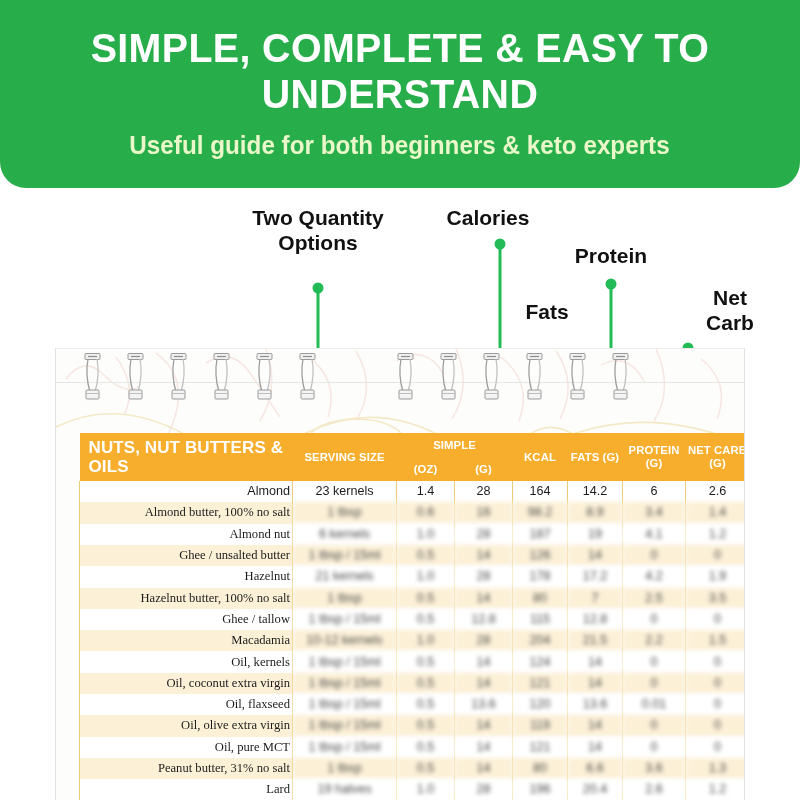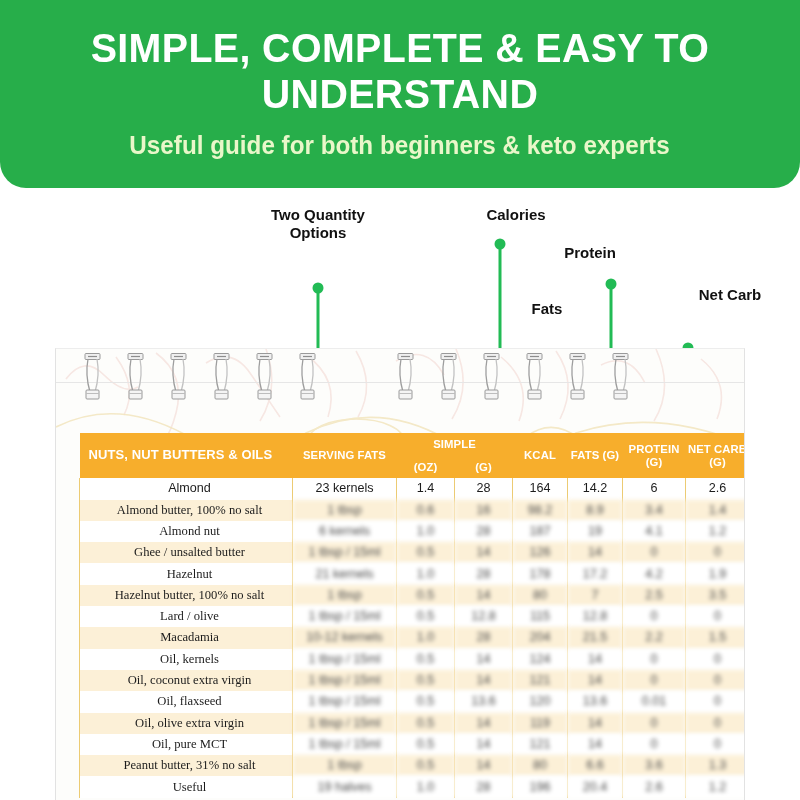--- a/index.html
+++ b/index.html
@@ -42,21 +42,21 @@
   }
 
   
   #annotation-layer {
     position:absolute; left:0; top:188px; width:800px; height:240px;
     pointer-events:none;
   }
   .callout-label {
     position:absolute;
     color:#111111;
-    font-size:15px;
+    font-size:21px;
     font-weight:bold;
     white-space:pre-line;
     text-align:center;
     line-height:1.18;
     transform:translateX(-50%);
   }
   .callout-line {
     position:absolute;
     width:3px;
     background:#22bb55;
@@ -111,34 +111,34 @@
     letter-spacing:0.1px;
     padding:5px 2px;
     line-height:1.12;
     text-align:center;
     vertical-align:middle;
     border:none;
   }
   #nutrition-table th.col-name {
     text-align:left;
     padding-left:9px;
-    font-size:13px;
+    font-size:17px;
   }
   #nutrition-table td {
     font-size:12.6px;
     color:#1c1c1c;
     padding:3.1px 2px;
     text-align:center;
     border-left:1px solid #eccb73;
     border-right:1px solid #eccb73;
     line-height:1.2;
     white-space:nowrap;
   }
   #nutrition-table td.col-name {
-    text-align:center;
+    text-align:right;
     padding-left:9px;
     border-left:1px solid #eccb73;
   }
   #nutrition-table tbody tr:nth-child(even) td { background:#fcf0d7; }
   #nutrition-table tbody tr:nth-child(odd)  td { background:#ffffff; }
   #nutrition-table tbody tr.row-blurred td.blurred {
     filter:blur(2.1px);
     color:#4a4a4a;
   }
   #nutrition-table tbody tr.row-blurred td.col-name { filter:none;font-family:Liberation Serif, serif; }
@@ -161,29 +161,29 @@
 TO UNDERSTAND</div>
   <div id="header-subtitle">Useful guide for both beginners &amp; keto experts</div>
 </div>
 
 <div id="annotation-layer">
     <div class="callout-label" style="left: 318px; top: 18px;">Two Quantity
 Options</div>
     <div class="callout-line" style="left: 318px; top: 100px; height: 128px; background: rgb(34, 187, 85);"></div>
     <div class="callout-dot" style="left: 318px; top: 100px; background: rgb(34, 187, 85);"></div>
     <div class="callout-dot" style="left: 318px; top: 228px; background: rgb(34, 187, 85);"></div>
-    <div class="callout-label" style="left: 516px; top: 18px; text-align: center;">Calories</div>
+    <div class="callout-label" style="left: 488px; top: 18px; text-align: center;">Calories</div>
     <div class="callout-line" style="left: 500px; top: 56px; height: 172px; background: rgb(34, 187, 85);"></div>
     <div class="callout-dot" style="left: 500px; top: 56px; background: rgb(34, 187, 85);"></div>
     <div class="callout-dot" style="left: 500px; top: 228px; background: rgb(34, 187, 85);"></div>
     <div class="callout-label" style="left: 547px; top: 112px;">Fats</div>
     <div class="callout-line" style="left: 547px; top: 168px; height: 60px; background: rgb(34, 187, 85);"></div>
     <div class="callout-dot" style="left: 547px; top: 168px; background: rgb(34, 187, 85);"></div>
     <div class="callout-dot" style="left: 547px; top: 228px; background: rgb(34, 187, 85);"></div>
-    <div class="callout-label" style="left: 590px; top: 56px;">Protein</div>
+    <div class="callout-label" style="left: 611px; top: 56px;">Protein</div>
     <div class="callout-line" style="left: 611px; top: 96px; height: 132px; background: rgb(34, 187, 85);"></div>
     <div class="callout-dot" style="left: 611px; top: 96px; background: rgb(34, 187, 85);"></div>
     <div class="callout-dot" style="left: 611px; top: 228px; background: rgb(34, 187, 85);"></div>
     <div class="callout-label" style="left: 688px; top: 98px; margin-left: 42px;">Net Carb</div>
     <div class="callout-line" style="left: 688px; top: 160px; height: 68px; background: rgb(34, 187, 85);"></div>
     <div class="callout-dot" style="left: 688px; top: 160px; background: rgb(34, 187, 85);"></div>
     <div class="callout-dot" style="left: 688px; top: 228px; background: rgb(34, 187, 85);"></div>
   </div>
 
 <div id="paper-sheet">
@@ -323,21 +323,21 @@
         <col class="c-g">
       <col class="c-kcal">
         <col class="c-fats">
         <col class="c-protein">
         <col class="c-netcarb">
     </colgroup>
     <thead>
       <tr>
         <th class="col-name" rowspan="2">NUTS, NUT BUTTERS &amp; OILS</th>
         <th rowspan="2">SERVING
-FATS</th>
+SIZE</th>
         <th colspan="2">SIMPLE</th>
         <th rowspan="2">KCAL</th>
         <th rowspan="2">FATS
 (G)</th>
         <th rowspan="2">PROTEIN
 (G)</th>
         <th rowspan="2">NET CARB
 (G)</th>
       </tr>
       <tr>
@@ -400,21 +400,21 @@
           <td class="col-name">Hazelnut butter, 100% no salt</td>
           <td class="blurred">1 tbsp</td>
           <td class="blurred">0.5</td>
           <td class="blurred">14</td>
           <td class="blurred">80</td>
           <td class="blurred">7</td>
           <td class="blurred">2.5</td>
           <td class="blurred">3.5</td>
         </tr>
         <tr class="row-blurred">
-          <td class="col-name">Lard / olive</td>
+          <td class="col-name">Ghee / tallow</td>
           <td class="blurred">1 tbsp / 15ml</td>
           <td class="blurred">0.5</td>
           <td class="blurred">12.8</td>
           <td class="blurred">115</td>
           <td class="blurred">12.8</td>
           <td class="blurred">0</td>
           <td class="blurred">0</td>
         </tr>
         <tr class="row-blurred">
           <td class="col-name">Macadamia</td>
@@ -480,21 +480,21 @@
           <td class="col-name">Peanut butter, 31% no salt</td>
           <td class="blurred">1 tbsp</td>
           <td class="blurred">0.5</td>
           <td class="blurred">14</td>
           <td class="blurred">80</td>
           <td class="blurred">6.6</td>
           <td class="blurred">3.6</td>
           <td class="blurred">1.3</td>
         </tr>
         <tr class="row-blurred">
-          <td class="col-name">Useful</td>
+          <td class="col-name">Lard</td>
           <td class="blurred">19 halves</td>
           <td class="blurred">1.0</td>
           <td class="blurred">28</td>
           <td class="blurred">196</td>
           <td class="blurred">20.4</td>
           <td class="blurred">2.6</td>
           <td class="blurred">1.2</td>
         </tr>
       </tbody>
   </table>

